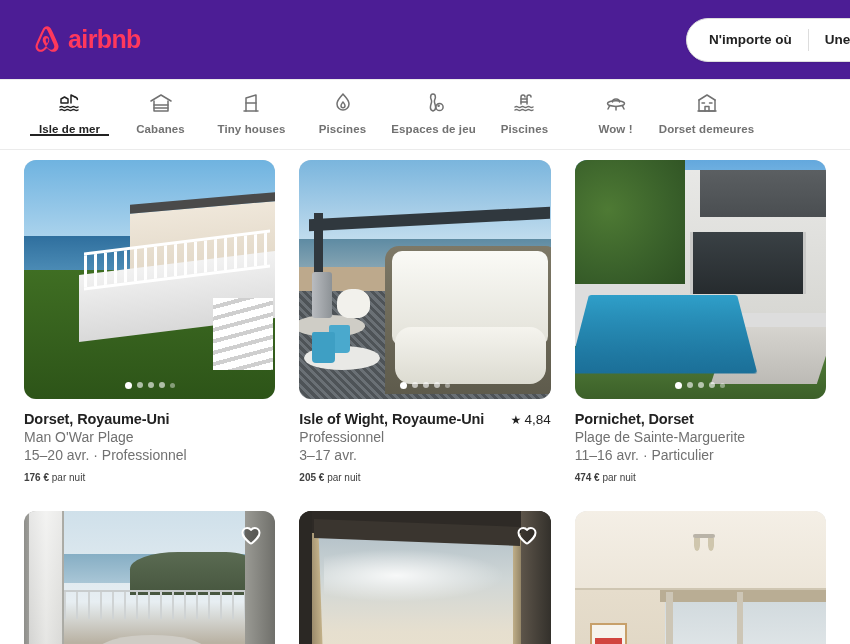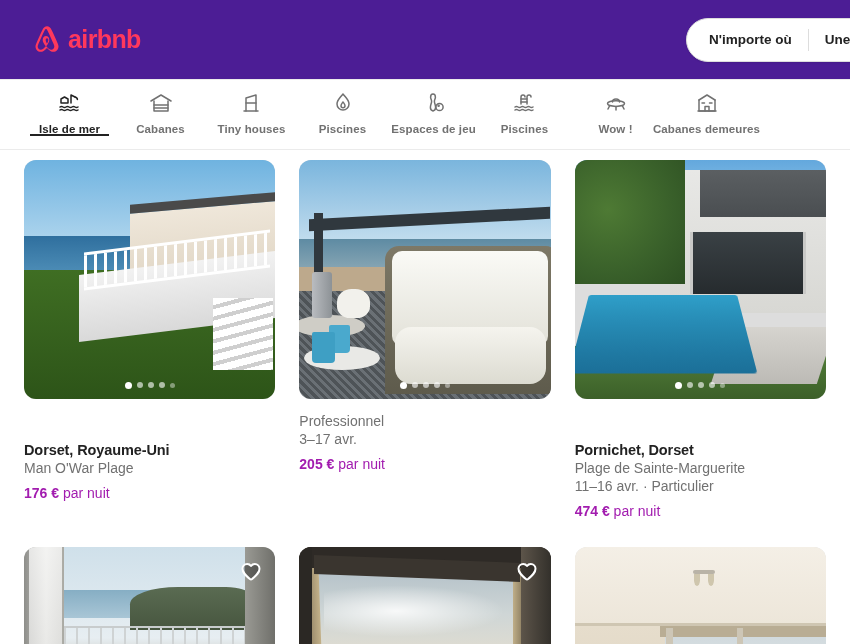--- a/index.html
+++ b/index.html
@@ -188,21 +188,20 @@
     gap: 8px;
   }
   .title {
     font-size: 14.5px;
     font-weight: 700;
     color: #222222;
     white-space: nowrap;
     overflow: hidden;
     text-overflow: ellipsis;
     letter-spacing: -0.1px;
-    margin-top: 31px;
   }
   .rating {
     font-size: 13.5px;
     color: #222222;
     white-space: nowrap;
     flex: 0 0 auto;
     display: flex;
     align-items: center;
     gap: 3px;
   }
@@ -210,22 +209,22 @@
   .sub {
     font-size: 14px;
     color: #717171;
     margin-top: 2px;
     white-space: nowrap;
     overflow: hidden;
     text-overflow: ellipsis;
   }
   .price-row {
     margin-top: 9px;
-    font-size: 14px;
-    color: #a21caf;
+    font-size: 10px;
+    color: #404040;
     white-space: nowrap;
   }
   .price-amount { font-weight: 700; }
   .price-unit { font-weight: 400; }
 
   .row-gap { height: 28px; grid-column: 1 / -1; }
 
   
   .sky {
     position: absolute; left: 0; right: 0; top: 0;
@@ -509,21 +508,21 @@
     <span class="cat-icon">
       <svg viewBox="0 0 24 24" fill="none" stroke="currentColor" stroke-width="1.5" stroke-linecap="round" stroke-linejoin="round">
         <path d="M4 9l8-5 8 5"></path>
           <path d="M4 9v11h16V9"></path>
           <path d="M3 20h18"></path>
         <path d="M10 20v-4.5h4V20"></path>
           <path d="M7 12h2.5"></path>
           <path d="M14.5 12H17"></path>
       </svg>
     </span>
-    <span class="cat-label">Cabanes demeures</span>
+    <span class="cat-label">Dorset demeures</span>
   </div>
 </div>
 
 <div class="grid-wrap">
   <div class="grid">
 
     <div class="card">
       <div class="card-media">
         <div class="photo">
           <div class="sky p1-sky"></div>
@@ -540,20 +539,21 @@
           <span class="dot"></span>
           <span class="dot"></span>
           <span class="dot faded"></span>
         </div>
       </div>
       <div class="card-info">
         <div class="info-row1">
           <span class="title">Dorset, Royaume-Uni</span>
         </div>
         <div class="sub">Man O'War Plage</div>
+        <div class="sub">15–20 avr. · Professionnel</div>
         <div class="price-row">
           <span class="price-amount">176 €</span>
           <span class="price-unit">par nuit</span>
         </div>
       </div>
     </div>
 
     <div class="card">
       <div class="card-media">
         <div class="photo">
@@ -575,20 +575,27 @@
         </div>
         <div class="dots">
           <span class="dot active"></span>
           <span class="dot"></span>
           <span class="dot"></span>
           <span class="dot"></span>
           <span class="dot faded"></span>
         </div>
       </div>
       <div class="card-info">
+        <div class="info-row1">
+          <span class="title">Isle of Wight, Royaume-Uni</span>
+          <span class="rating">
+            <span class="star">★</span>
+            <span>4,84</span>
+          </span>
+        </div>
         <div class="sub">Professionnel</div>
         <div class="sub">3–17 avr.</div>
         <div class="price-row">
           <span class="price-amount">205 €</span>
           <span class="price-unit">par nuit</span>
         </div>
       </div>
     </div>
 
     <div class="card">

